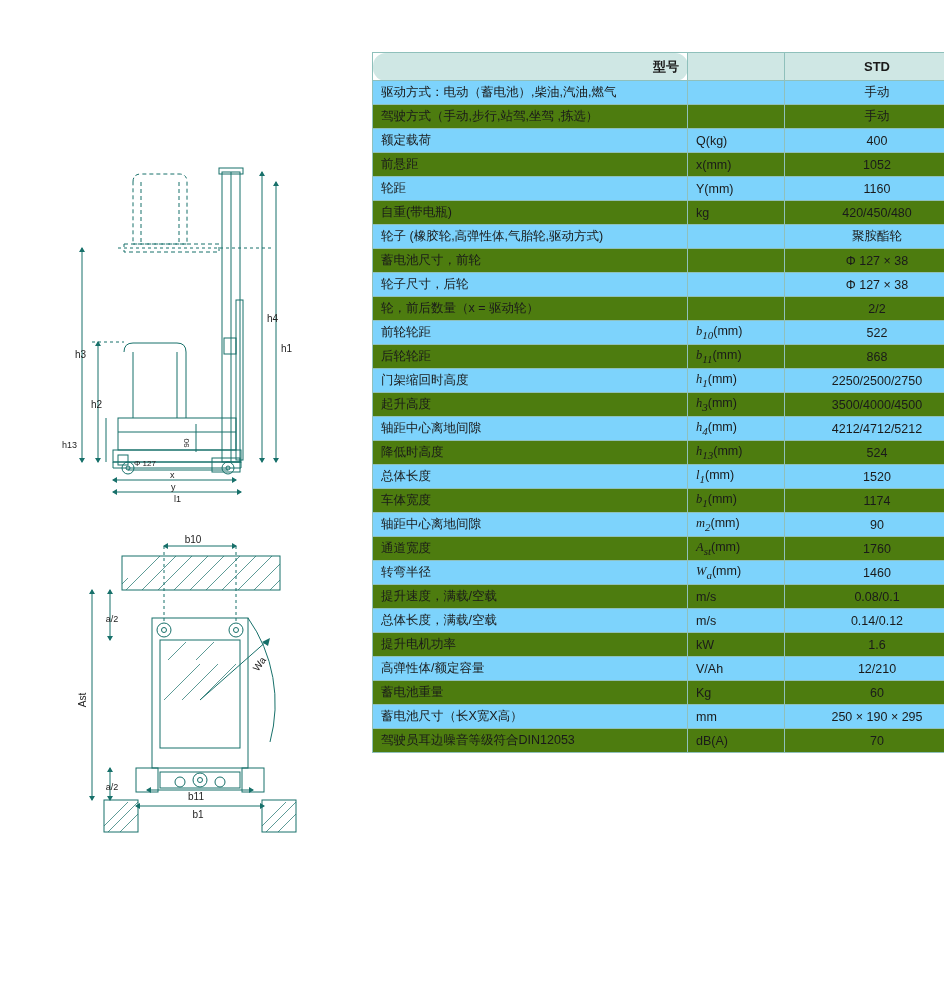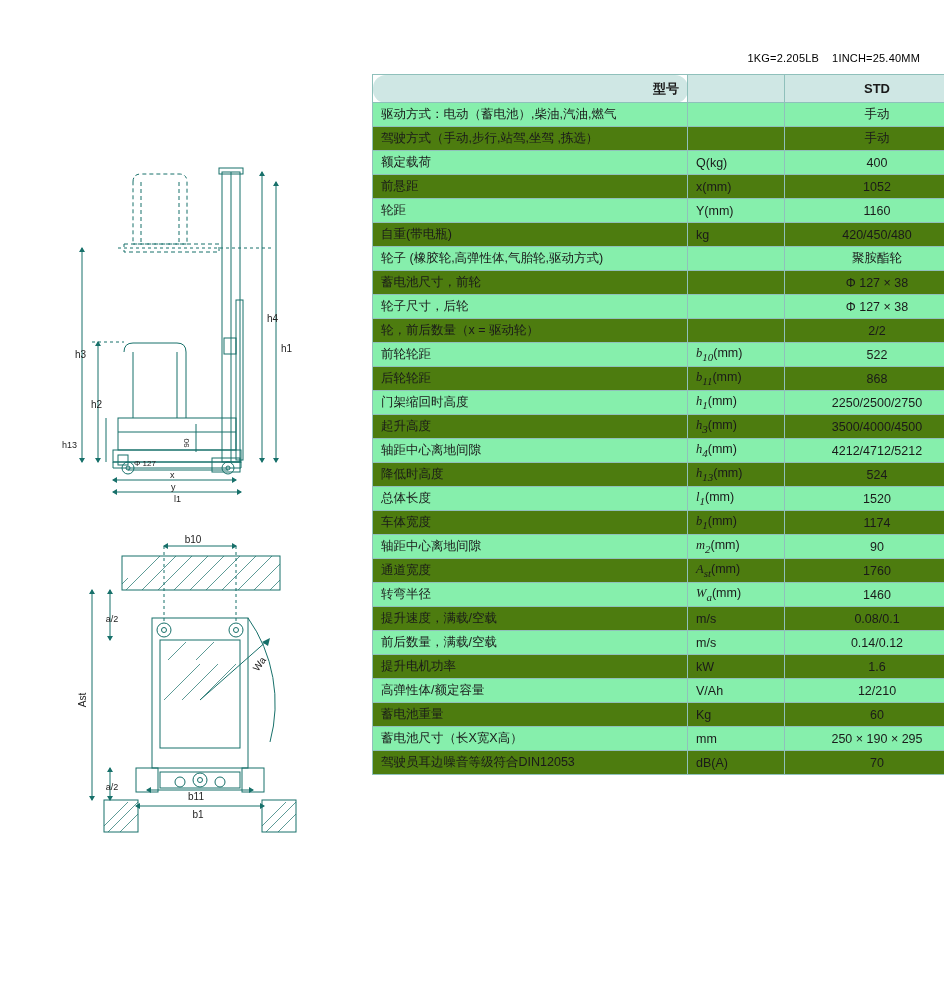--- a/index.html
+++ b/index.html
@@ -60,21 +60,21 @@
   table.spec th {
     background: #cfe7e4;
     font-weight: bold;
     font-size: 13px;
     height: 27px;
   }
   .col-name { width: 298px; text-align: left; }
   .col-sym  { width: 80px;  text-align: left; }
   .col-val  { width: 168px; text-align: center; }
   tr.alt td { background: #4d7c0f; }
-  tr.plain td { background: #86efac; }
+  tr.plain td { background: #7dd3fc; }
   th.hdr-name { text-align: right; border-radius: 13px; }
   th.hdr-sym  { text-align: center; }
   th.hdr-val  { text-align: center; }
   .sym i {
     font-style: italic;
     font-family: "Liberation Serif", serif;
   }
   .sym sub {
     font-size: 11px;
   }
@@ -252,21 +252,20 @@
       <text x="198" y="818" font-size="10" text-anchor="middle">b1</text>
       <text x="112" y="622" font-size="9" text-anchor="middle">a/2</text>
       <text x="112" y="790" font-size="9" text-anchor="middle">a/2</text>
       <text x="86" y="700" font-size="10" text-anchor="middle" transform="rotate(-90 86 700)">Ast</text>
       <text x="258" y="672" font-size="10" transform="rotate(-55 258 672)">Wa</text>
     </g>
   </svg>
 </div>
 
 <div id="table-area">
-  <div id="unit-note">1KG=2.205LB    1INCH=25.40MM</div>
 
   <table class="spec">
     <thead>
       <tr>
         <th class="col-name hdr-name">型号</th>
         <th class="col-sym hdr-sym"></th>
         <th class="col-val hdr-val">STD</th>
       </tr>
     </thead>
     <tbody id="spec-body">
@@ -374,21 +373,21 @@
           <td class="col-name">转弯半径</td>
           <td class="col-sym sym"><i>W<sub>a</sub></i>(mm)</td>
           <td class="col-val">1460</td>
         </tr>
         <tr class="alt">
           <td class="col-name">提升速度，满载/空载</td>
           <td class="col-sym sym">m/s</td>
           <td class="col-val">0.08/0.1</td>
         </tr>
         <tr class="plain">
-          <td class="col-name">前后数量，满载/空载</td>
+          <td class="col-name">总体长度，满载/空载</td>
           <td class="col-sym sym">m/s</td>
           <td class="col-val">0.14/0.12</td>
         </tr>
         <tr class="alt">
           <td class="col-name">提升电机功率</td>
           <td class="col-sym sym">kW</td>
           <td class="col-val">1.6</td>
         </tr>
         <tr class="plain">
           <td class="col-name">高弹性体/额定容量</td>

